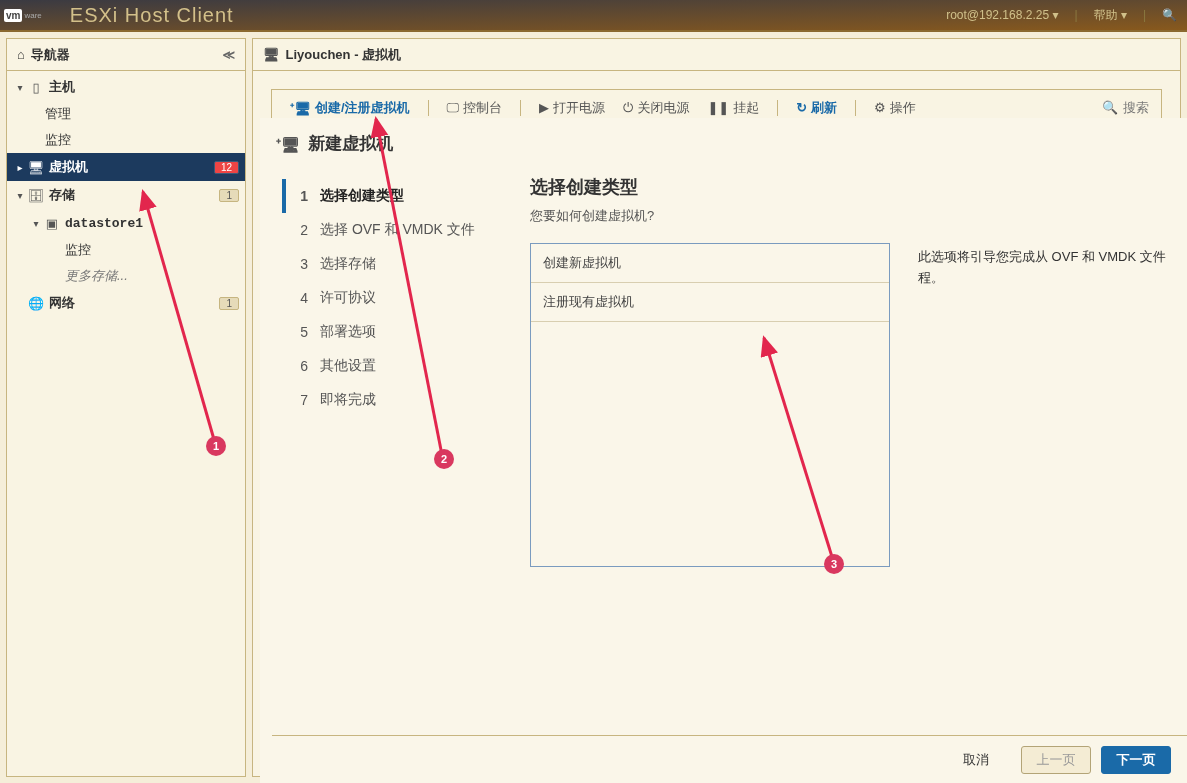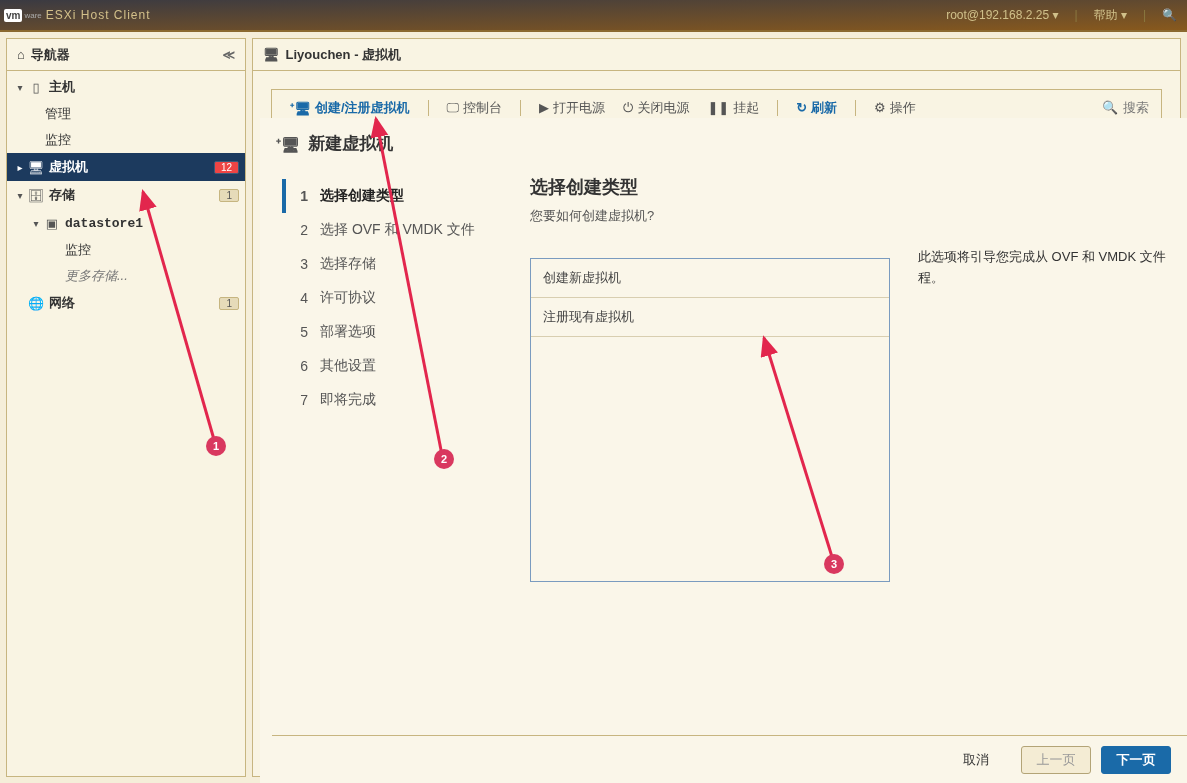--- a/index.html
+++ b/index.html
@@ -35,23 +35,23 @@
       padding: 1px 2px;
       border-radius: 2px;
       margin-right: 2px;
       text-align: right;
     }
     .vm-sub {
       font-size: 8px;
       color: #aaa;
     }
     .product-title {
-      font-size: 12px;
+      font-size: 20px;
       color: #d3c08a;
-      margin-left: 0;
+      margin-left: 24px;
       letter-spacing: 1px;
     }
     .header-right {
       margin-left: auto;
       display: flex;
       align-items: center;
       font-size: 12px;
       gap: 16px;
       padding-right: 10px;
       color: #d0c08a;
@@ -215,21 +215,21 @@
       color: #222;
     }
     .wizard-main {
       flex: 1;
       padding: 0 16px 0 28px;
       display: flex;
       gap: 28px;
     }
     .wizard-main-left { flex: 0 0 360px; display: flex; flex-direction: column; }
     .wizard-main-title { font-size: 18px; font-weight: bold; margin-bottom: 8px; }
-    .wizard-main-subtitle { font-size: 13px; color: #555; margin-bottom: 33px; }
+    .wizard-main-subtitle { font-size: 13px; color: #555; margin-bottom: 18px; }
     .option-list {
       border: 1px solid #7a9bbf;
     }
     .option-item {
       padding: 10px 12px;
       border-bottom: 1px solid #d8ceb0;
       color: #444;
       cursor: pointer;
       font-size: 13px;
     }

